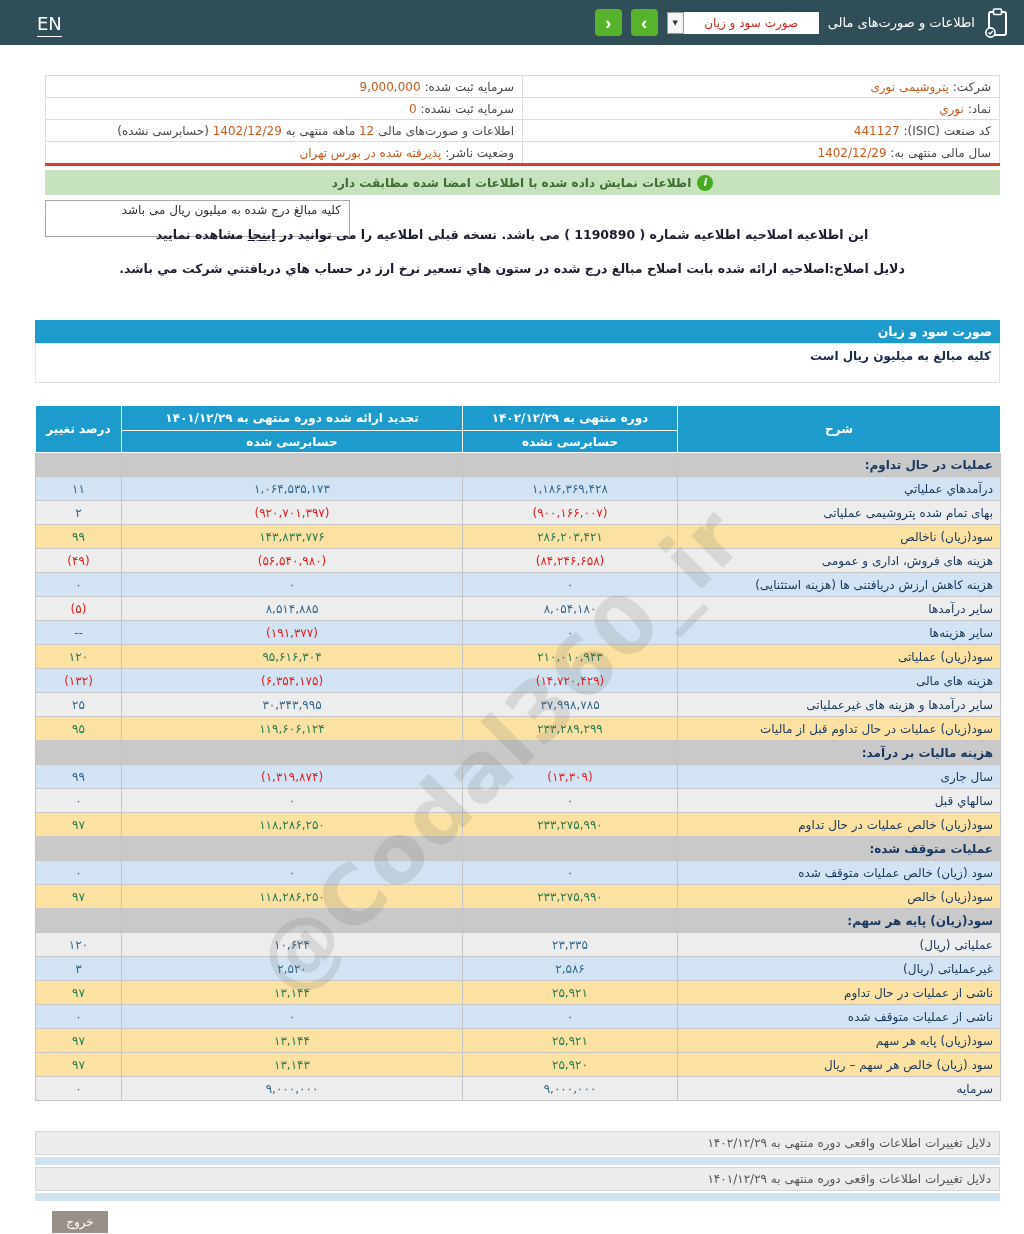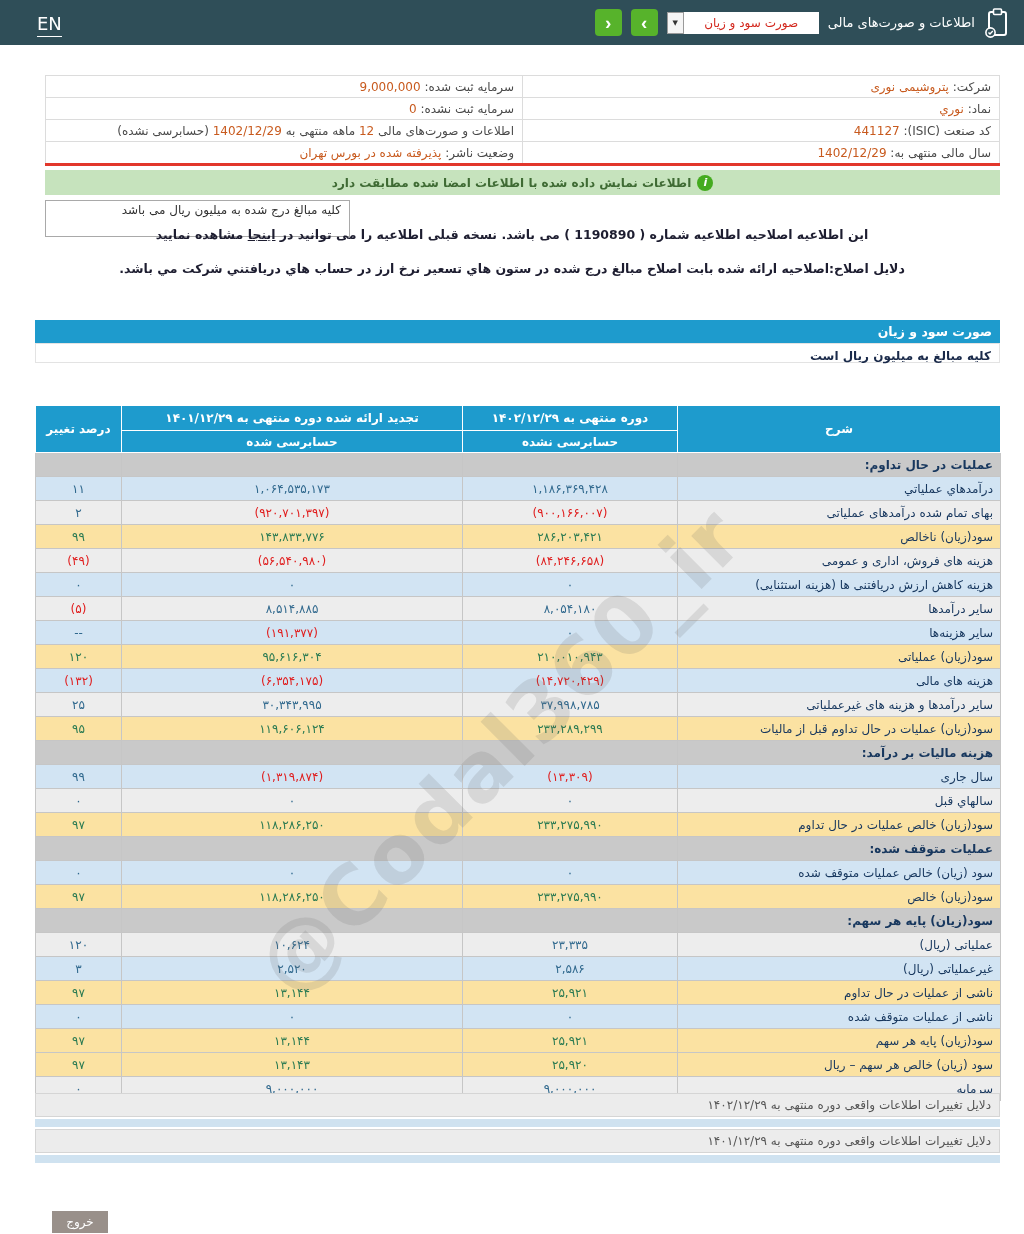--- a/index.html
+++ b/index.html
@@ -28,21 +28,21 @@
   .info-icon { width:16px; height:16px; border-radius:50%; background:#44ab1f; color:#fff; font-size:11px; font-weight:bold; font-style:italic; line-height:16px; text-align:center; flex:0 0 16px; }
 
   .million-box { position:absolute; top:200px; left:45px; width:305px; height:37px; border:1px solid #a9a9a9; background:#fff; font-size:12px; color:#333; line-height:19px; padding:0 8px; white-space:nowrap; }
 
   .notice1 { position:absolute; top:227px; left:0; width:1024px; text-align:center; font-size:12.5px; font-weight:bold; color:#1d1d30; }
   .notice1 .link { text-decoration:underline; cursor:pointer; }
   .notice2 { position:absolute; top:261px; left:0; width:1024px; text-align:center; font-size:12.5px; font-weight:bold; color:#1d1d30; }
 
   
   .stmt-title { position:absolute; top:320px; left:35px; width:965px; height:23px; background:#1e9bcd; color:#fff; font-size:12.5px; font-weight:bold; line-height:23px; padding-right:8px; }
-  .unit-bar { position:absolute; top:343px; left:35px; width:965px; height:20px; background:#fff; border:1px solid #e3e3e3; color:#1a2a4a; font-size:12px; font-weight:bold; line-height:24px; padding-right:8px; }
+  .unit-bar { position:absolute; top:343px; left:35px; width:965px; height:40px; background:#fff; border:1px solid #e3e3e3; color:#1a2a4a; font-size:12px; font-weight:bold; line-height:24px; padding-right:8px; }
 
   
   .stmt-table { position:absolute; top:405px; left:35px; width:965px; border-collapse:collapse; table-layout:fixed; }
   .stmt-table thead th { background:#1e9bcd; color:#fff; font-size:12px; font-weight:bold; border:1px solid #fff; text-align:center; }
   .stmt-table thead tr:first-child th { height:25px; }
   .stmt-table thead tr:last-child th { height:22px; }
   .stmt-table tbody td { height:24px; font-size:12px; border:1px solid #c6c6c6; }
   .stmt-table td.desc { text-align:right; padding-right:7px; color:#17375e; overflow:hidden; white-space:nowrap; }
   .stmt-table td.num { text-align:center; color:#31698e; }
   .row-blue td { background:#d2e4f3; }
@@ -50,21 +50,21 @@
   .row-yellow td { background:#fbe2a2; }
   .row-yellow td.num { color:#2a7a52; }
   .row-section td { background:#c9c9c9; }
   .section-label { font-weight:bold; }
   .stmt-table td.neg { color:#e01d1d !important; }
 
   .watermark { position:absolute; top:430px; left:140px; width:720px; height:640px; display:flex; align-items:center; justify-content:center; pointer-events:none; z-index:4; }
   .watermark span { transform:rotate(-45deg); font-size:82px; font-weight:bold; color:rgba(105,105,105,0.17); letter-spacing:2px; direction:ltr; white-space:nowrap; }
 
   
-  .footer-bars { position:absolute; top:1093px; left:35px; width:965px; }
+  .footer-bars { position:absolute; top:1131px; left:35px; width:965px; }
   .acc-bar { height:24px; background:#ececec; border:1px solid #d5d5d5; font-size:12px; color:#555; line-height:22px; padding:0 8px; margin-bottom:2px; cursor:pointer; }
   .acc-strip { height:8px; background:#cfe2f0; margin-bottom:2px; }
   .exit-btn { position:absolute; top:1211px; left:52px; width:56px; height:22px; background:#99908a; border:none; color:#fff; font-size:12px; font-family:"DejaVu Sans", sans-serif; cursor:pointer; }
 </style>
 </head>
 <body>
 
 <div class="topbar">
   <div class="topbar-right">
     <span style="display:flex;">
@@ -150,21 +150,21 @@
         <td class="num"></td>
         <td class="num"></td>
       </tr>
       <tr class="row-blue">
         <td class="desc">درآمدهاي عملیاتي</td>
         <td class="num">۱,۱۸۶,۳۶۹,۴۲۸</td>
         <td class="num">۱,۰۶۴,۵۳۵,۱۷۳</td>
         <td class="num">۱۱</td>
       </tr>
       <tr class="row-gray">
-        <td class="desc">بهای تمام شده درآمدهای عملیاتی</td>
+        <td class="desc">بهای تمام شده پتروشیمی عملیاتی</td>
         <td class="num neg">(۹۰۰,۱۶۶,۰۰۷)</td>
         <td class="num neg">(۹۲۰,۷۰۱,۳۹۷)</td>
         <td class="num">۲</td>
       </tr>
       <tr class="row-yellow">
         <td class="desc">سود(زیان) ناخالص</td>
         <td class="num">۲۸۶,۲۰۳,۴۲۱</td>
         <td class="num">۱۴۳,۸۳۳,۷۷۶</td>
         <td class="num">۹۹</td>
       </tr>

